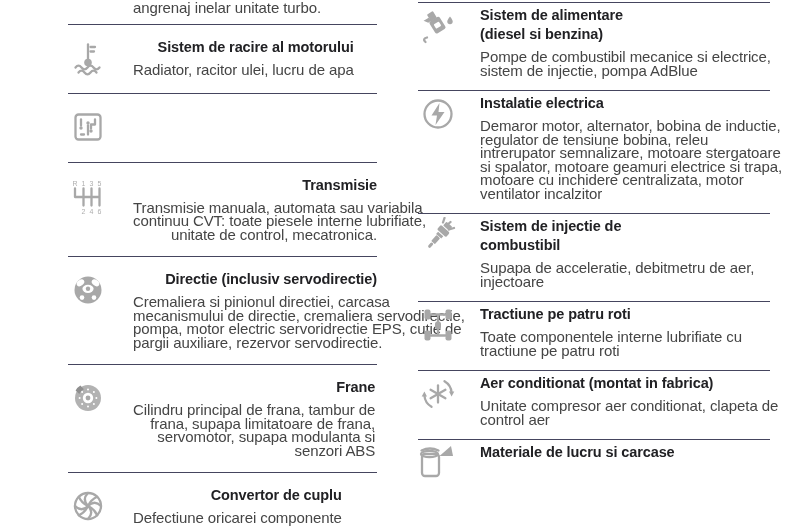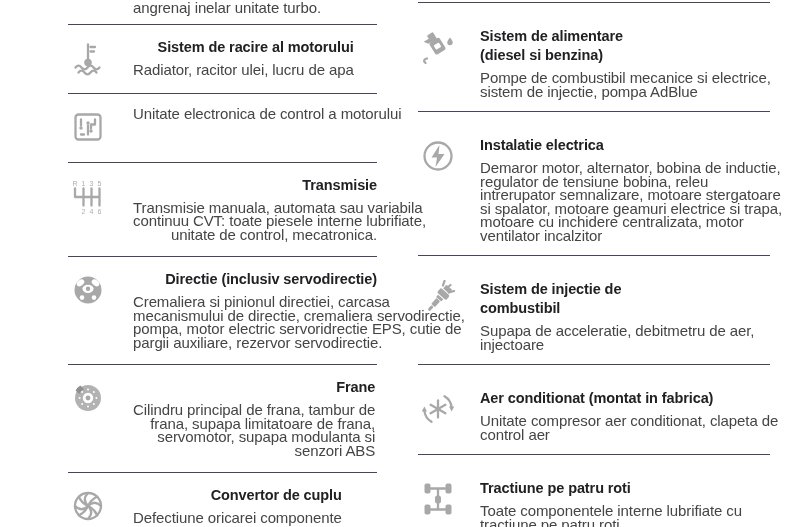--- a/index.html
+++ b/index.html
@@ -5,21 +5,21 @@
   * { margin:0; padding:0; box-sizing:border-box; }
   html,body { width:790px; height:527px; overflow:hidden; background:#ffffff;
               font-family:"Liberation Sans", sans-serif; }
   .columns { display:flex; padding-left:68px; }
   .col { flex:none; }
   .col-left  { width:309px; margin-right:41px; }
   .col-right { width:352px; padding-top:2px; }
   .row { display:flex; padding:13px 0 15px; }
   .col-left  .row { border-bottom:1px solid #45455e;text-align:right; }
   .col-left  .row.no-rule { border-bottom:none; }
-  .col-right .row { border-top:1px solid #45455e; padding-top:24px; padding-bottom:13px; }
+  .col-right .row { border-top:1px solid #45455e; padding-top:3px; padding-bottom:13px; }
   .icon-box { width:40px; height:40px; flex:none; margin-right:25px; }
   .col-right .icon-box { margin-right:22px; }
   .txt { min-width:0; }
   .title { font-size:14.5px; line-height:19px; font-weight:bold; color:#212124;
            letter-spacing:-0.1px; white-space:pre; margin-bottom:6px; }
   .desc  { font-size:15px; line-height:13.5px; color:#454545;
            letter-spacing:-0.1px; white-space:pre; }
   .partial-row { padding:1px 0 9px 65px; border-bottom:1px solid #45455e; }
   svg { display:block; }
   .st { stroke:#a8a8a8; stroke-width:2.3; fill:none; stroke-linecap:round; stroke-linejoin:round; }
@@ -60,21 +60,20 @@
           <path class="st" d="M13 12.5 v6"></path>
             <circle class="fl" cx="13" cy="21" r="1.7"></circle>
           <path class="st" d="M20 27.5 v-9"></path>
             <circle class="fl" cx="20" cy="16" r="1.7"></circle>
           <path class="st" d="M27 12.5 v5 h-4 v4"></path>
             <circle class="fl" cx="23" cy="24" r="1.7"></circle>
           <path class="st" d="M13 27.5 h3"></path>
         </svg>
       </div>
       <div class="txt">
-        <p class="desc">Unitate electronica de control a motorului</p>
       </div>
     </div>
 
     <div class="row">
       <div class="icon-box">
         <svg width="40" height="40" viewBox="0 0 40 40">
           <text class="glyph" x="7" y="10" text-anchor="middle">R</text>
           <text class="glyph" x="15.5" y="10" text-anchor="middle">1</text>
           <text class="glyph" x="23.5" y="10" text-anchor="middle">3</text>
           <text class="glyph" x="31.5" y="10" text-anchor="middle">5</text>
@@ -223,59 +222,59 @@
         <h3 class="title">Sistem de injectie de
 combustibil</h3>
         <p class="desc">Supapa de acceleratie, debitmetru de aer,
 injectoare</p>
       </div>
     </div>
 
     <div class="row">
       <div class="icon-box">
         <svg width="40" height="40" viewBox="0 0 40 40">
-          <g class="st" stroke-width="2.2">
-            <path d="M20 11.5 V28.5"></path>
-            <path d="M12.6 15.75 L27.4 24.25"></path>
-            <path d="M27.4 15.75 L12.6 24.25"></path>
-          </g>
-          <path class="st" d="M26.5 7.2 A14.5 14.5 0 0 1 33.6 18.5" stroke-width="2.2"></path>
-          <polygon class="fl" points="31,17.5 36.3,17.5 33.6,22.5"></polygon>
-          <path class="st" d="M13.5 32.8 A14.5 14.5 0 0 1 6.4 21.5" stroke-width="2.2"></path>
-          <polygon class="fl" points="9,22.5 3.7,22.5 6.4,17.5"></polygon>
-        </svg>
-      </div>
-      <div class="txt">
-        <h3 class="title">Aer conditionat (montat in fabrica)</h3>
-        <p class="desc">Unitate compresor aer conditionat, clapeta de
-control aer</p>
-      </div>
-    </div>
-
-    <div class="row">
-      <div class="icon-box">
-        <svg width="40" height="40" viewBox="0 0 40 40">
           <rect class="fl" x="6.5" y="4.5" width="6" height="10" rx="2"></rect>
           <rect class="fl" x="27.5" y="4.5" width="6" height="10" rx="2"></rect>
           <rect class="fl" x="6.5" y="25.5" width="6" height="10" rx="2"></rect>
           <rect class="fl" x="27.5" y="25.5" width="6" height="10" rx="2"></rect>
           <path class="st" d="M12.5 9.5 H27.5 M12.5 30.5 H27.5 M20 9.5 V30.5" stroke-width="2.4"></path>
           <rect class="fl" x="17" y="16.5" width="6" height="8" rx="2.5"></rect>
         </svg>
       </div>
       <div class="txt">
         <h3 class="title">Tractiune pe patru roti</h3>
         <p class="desc">Toate componentele interne lubrifiate cu
 tractiune pe patru roti</p>
       </div>
     </div>
 
     <div class="row">
       <div class="icon-box">
         <svg width="40" height="40" viewBox="0 0 40 40">
+          <g class="st" stroke-width="2.2">
+            <path d="M20 11.5 V28.5"></path>
+            <path d="M12.6 15.75 L27.4 24.25"></path>
+            <path d="M27.4 15.75 L12.6 24.25"></path>
+          </g>
+          <path class="st" d="M26.5 7.2 A14.5 14.5 0 0 1 33.6 18.5" stroke-width="2.2"></path>
+          <polygon class="fl" points="31,17.5 36.3,17.5 33.6,22.5"></polygon>
+          <path class="st" d="M13.5 32.8 A14.5 14.5 0 0 1 6.4 21.5" stroke-width="2.2"></path>
+          <polygon class="fl" points="9,22.5 3.7,22.5 6.4,17.5"></polygon>
+        </svg>
+      </div>
+      <div class="txt">
+        <h3 class="title">Aer conditionat (montat in fabrica)</h3>
+        <p class="desc">Unitate compresor aer conditionat, clapeta de
+control aer</p>
+      </div>
+    </div>
+
+    <div class="row">
+      <div class="icon-box">
+        <svg width="40" height="40" viewBox="0 0 40 40">
           <path class="fl" d="M21.5 13 L33 3 L35 13 Z"></path>
           <ellipse class="st" cx="11.5" cy="11" rx="8.5" ry="3.2" stroke-width="2"></ellipse>
           <path class="st" d="M3.5 7.5 Q12 3.5 20.5 7.5" stroke-width="2"></path>
           <rect class="st" x="4" y="11" width="17" height="22" rx="3" stroke-width="2"></rect>
         </svg>
       </div>
       <div class="txt">
         <h3 class="title">Materiale de lucru si carcase</h3>
       </div>
     </div>

